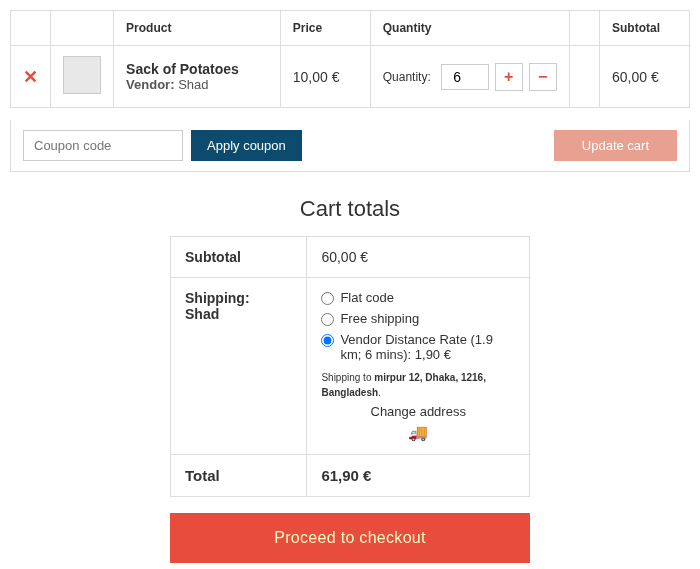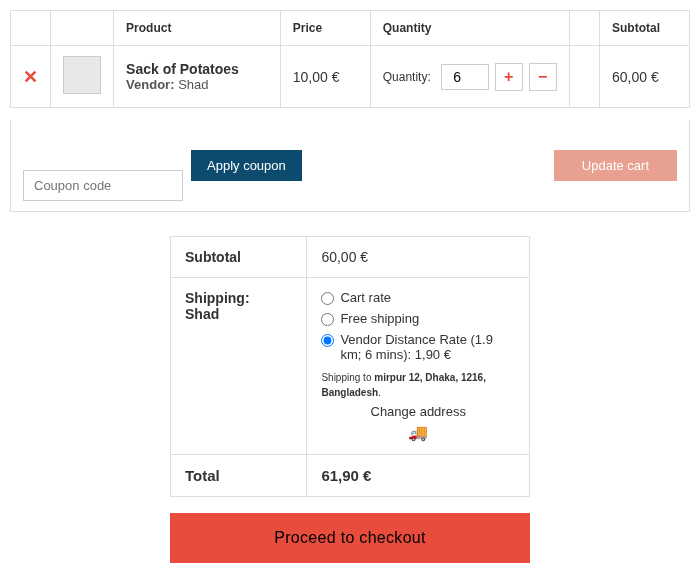--- a/index.html
+++ b/index.html
@@ -96,21 +96,20 @@
       padding: 10px 12px;
       background: #fff;
     }
     .coupon-left { display: flex; align-items: center; gap: 8px; }
     .coupon-input {
       border: 1px solid #ccc;
       padding: 7px 10px;
       font-size: 13px;
       color: #aaa;
       width: 160px;
-      margin-top: 40px;
     }
     .apply-coupon-btn {
       background: #0c4a6e;
       color: #fff;
       border: none;
       padding: 8px 16px;
       font-size: 13px;
       cursor: pointer;
       font-weight: 500;
     }
@@ -182,21 +181,21 @@
     .total-label { font-weight: 700; font-size: 15px; }
     .total-amount { font-weight: 700; font-size: 15px; }
 
     
     .checkout-btn {
       width: 100%;
       max-width: 360px;
       display: block;
       margin: 0 auto;
       background: #e74c3c;
-      color: #000000;
+      color: #fef9c3;
       border: none;
       padding: 16px;
       font-size: 16px;
       cursor: pointer;
       font-weight: 400;
       letter-spacing: 0.3px;
     }
   </style>
 </head>
 <body>
@@ -249,39 +248,40 @@
 
 <div class="coupon-row">
   <div class="coupon-left">
     <input class="coupon-input" type="text" placeholder="Coupon code" style="">
     <button class="apply-coupon-btn">Apply coupon</button>
   </div>
   <button class="update-cart-btn">Update cart</button>
 </div>
 
 <div class="cart-totals-section">
+  <h2 class="cart-totals-title">Cart totals</h2>
 
   <table class="totals-table">
     <tbody>
 
       <tr>
         <td class="label-cell">Subtotal</td>
         <td class="value-cell">60,00 €</td>
       </tr>
 
       <tr>
         <td class="label-cell">
           <div>Shipping:</div>
           <div>Shad</div>
         </td>
         <td class="value-cell">
           <div class="shipping-options">
             <label class="shipping-option">
               <input type="radio" name="shipping" style="">
-              <span>Cart rate</span>
+              <span>Flat code</span>
             </label>
             <label class="shipping-option">
               <input type="radio" name="shipping" style="">
               <span>Free shipping</span>
             </label>
             <label class="shipping-option">
               <input type="radio" name="shipping" checked="" style="">
               <span>Vendor Distance Rate (1.9 km; 6 mins): 1,90 €</span>
             </label>
           </div>

